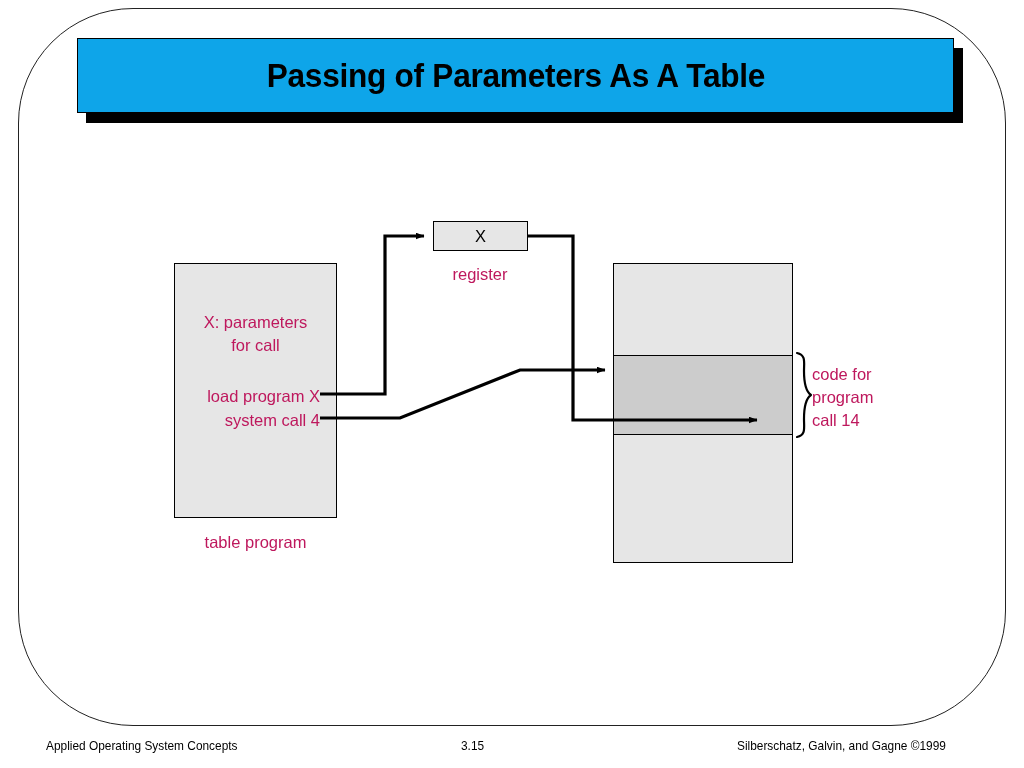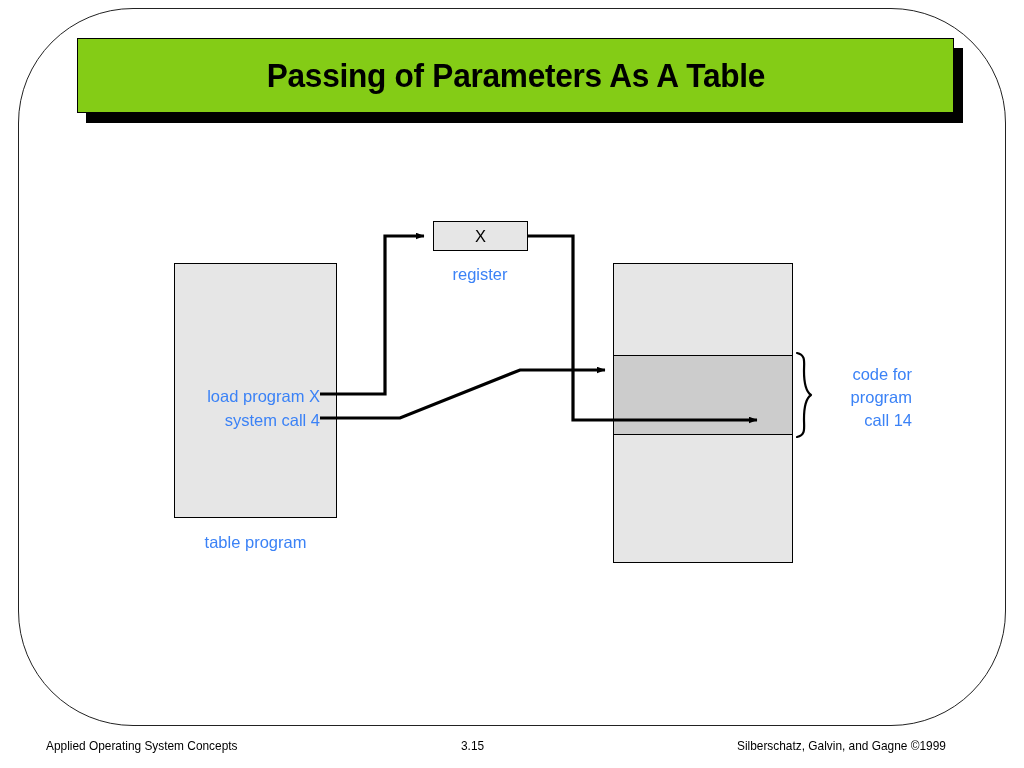--- a/index.html
+++ b/index.html
@@ -40,21 +40,21 @@
     width: 877px;
     height: 75px;
     background: #000000;
   }
   .title-box {
     position: absolute;
     left: 77px;
     top: 38px;
     width: 877px;
     height: 75px;
-    background: #84cc16;
+    background: #0ea5e9;
     border: 1.6px solid #000000;
     box-sizing: border-box;
     display: flex;
     align-items: center;
     justify-content: center;
   }
   .title-text {
     font-family: "Liberation Sans", sans-serif;
     font-weight: bold;
     font-size: 34px;
@@ -110,39 +110,39 @@
     border-top: 1.8px solid #000000;
     border-bottom: 1.8px solid #000000;
     border-left: 1.8px solid #000000;
     border-right: 1.8px solid #000000;
     background: #cccccc;
   }
   .dtext {
     position: absolute;
     font-family: "Liberation Sans", sans-serif;
     font-size: 16.5px;
-    color: #3b82f6;
+    color: #be185d;
     line-height: 23px;
     white-space: pre;
   }
 
   .reg-value {
     font-family: "Liberation Sans", sans-serif;
     font-size: 16.5px;
     color: #000000;
   }
   
   .t-params   { left: 174px; top: 311px; width: 163px; text-align: center; }
   .t-load     { left: 174px; top: 385px; width: 146px; text-align: right; }
   .t-syscall  { left: 174px; top: 409px; width: 146px; text-align: right; }
   .t-userprog { left: 174px; top: 531px; width: 163px; text-align: center; }
   .t-register { left: 420px; top: 263px; width: 120px; text-align: center; }
   .t-useparam { left: 613px; top: 365px; width: 180px; text-align: center; }
   .t-os       { left: 603px; top: 577px; width: 200px; text-align: center; }
-  .t-codefor  { left: 812px; top: 363px; width: 100px; text-align: right; }
+  .t-codefor  { left: 812px; top: 363px; width: 100px; text-align: left; }
 
   .footer-text {
     position: absolute;
     font-family: "Liberation Sans", sans-serif;
     font-size: 13.5px;
     color: #000000;
     transform: scaleX(0.88);
     transform-origin: left center;
     white-space: nowrap;
   }
@@ -190,20 +190,21 @@
 
     <g>
       <path d="M 797 353
                C 806 355, 804 362, 804 371
                C 804 382, 805 391, 811 395
                C 805 399, 804 408, 804 419
                C 804 428, 806 435, 797 437" fill="none" stroke="#000000" stroke-width="2.2" stroke-linecap="round" stroke-linejoin="round"></path>
     </g>
   </svg>
 
+  <div class="dtext t-params"><span>X: parameters</span><br><span>for call</span></div>
 
   <div class="dtext t-load">load program X</div>
   <div class="dtext t-syscall">system call 4</div>
   <div class="dtext t-userprog">table program</div>
   <div class="dtext t-register">register</div>
 
 
 
   <div class="dtext t-codefor"><span>code for</span><br><span>program</span><br><span>call 14</span></div>
 

